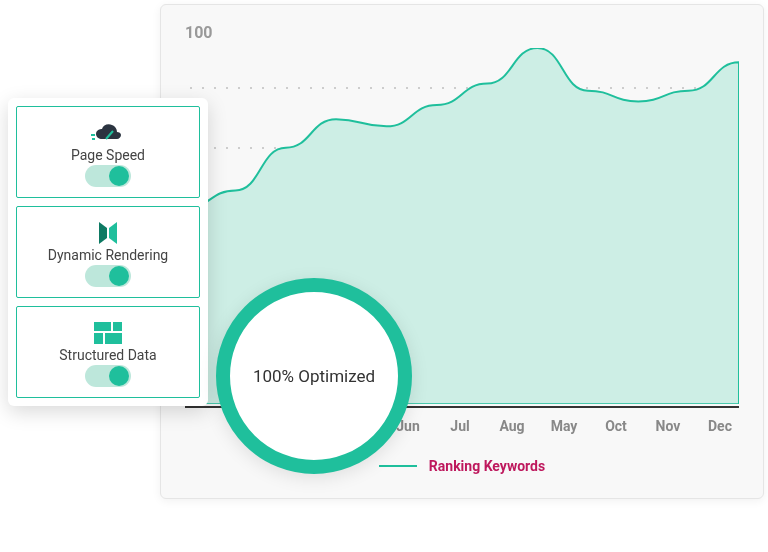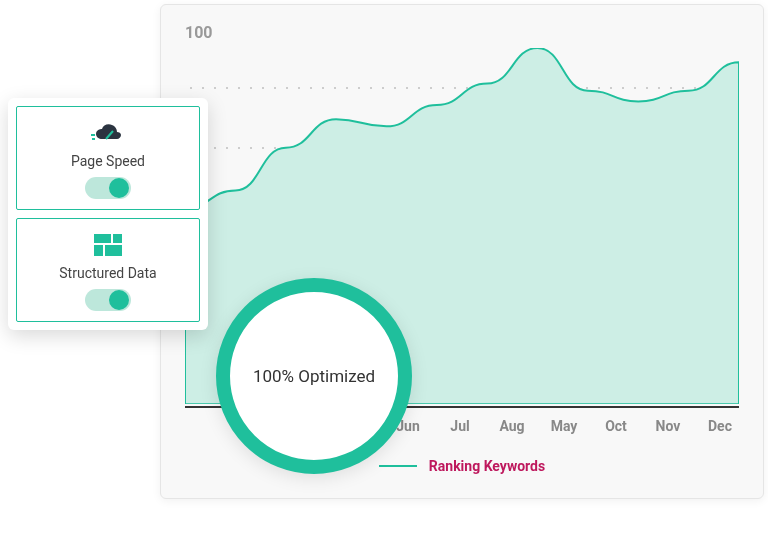--- a/index.html
+++ b/index.html
@@ -85,21 +85,21 @@
     flex-direction: column;
     gap: 8px;
   }
   .toggle-card {
     border: 1px solid #1fbf9c;
     border-radius: 2px;
     padding: 14px 8px 10px 8px;
     display: flex;
     flex-direction: column;
     align-items: center;
-    gap: 8px;
+    gap: 2px;
   }
   .toggle-card .lbl { font-size: 14px; color: #444; }
   .icon-wrap { width: 34px; height: 24px; display: flex; align-items: center; justify-content: center; }
   .toggle {
     width: 46px;
     height: 22px;
     background: #bde7db;
     border-radius: 11px;
     position: relative;
   }
@@ -167,20 +167,30 @@
         <path d="M11 18c-3 0-6-2-6-5 0-4 4-5 6-5 1-4 6-6 10-4 3 1 5 4 5 7 2 0 4 1 4 3 0 2-2 4-4 4H11z" fill="#2b3440"></path>
         <line x1="15" y1="18" x2="22" y2="10" stroke="#1fbf9c" stroke-width="2"></line>
         <line x1="0" y1="14" x2="4" y2="14" stroke="#1fbf9c" stroke-width="2"></line>
         <line x1="1" y1="18" x2="4" y2="18" stroke="#1fbf9c" stroke-width="2"></line>
       </svg>
     </div>
     <div class="lbl">Page Speed</div>
     <div class="toggle"></div>
   </div>
 
+  <div class="toggle-card">
+    <div class="icon-wrap">
+      <svg width="30" height="26" viewBox="0 0 30 26">
+        <path d="M6 2 L14 8 L14 18 L6 24 Z" fill="#0e7a63"></path>
+        <path d="M24 2 L16 8 L16 18 L24 24 Z" fill="#1fbf9c"></path>
+      </svg>
+    </div>
+    <div class="lbl">Dynamic Rendering</div>
+    <div class="toggle"></div>
+  </div>
 
   <div class="toggle-card">
     <div class="icon-wrap">
       <svg width="28" height="22" viewBox="0 0 28 22">
         <rect x="0" y="0" width="28" height="22" fill="#1fbf9c"></rect>
         <line x1="0" y1="10" x2="28" y2="10" stroke="#fff" stroke-width="2"></line>
         <line x1="18" y1="0" x2="18" y2="10" stroke="#fff" stroke-width="2"></line>
         <line x1="10" y1="10" x2="10" y2="22" stroke="#fff" stroke-width="2"></line>
       </svg>
     </div>

